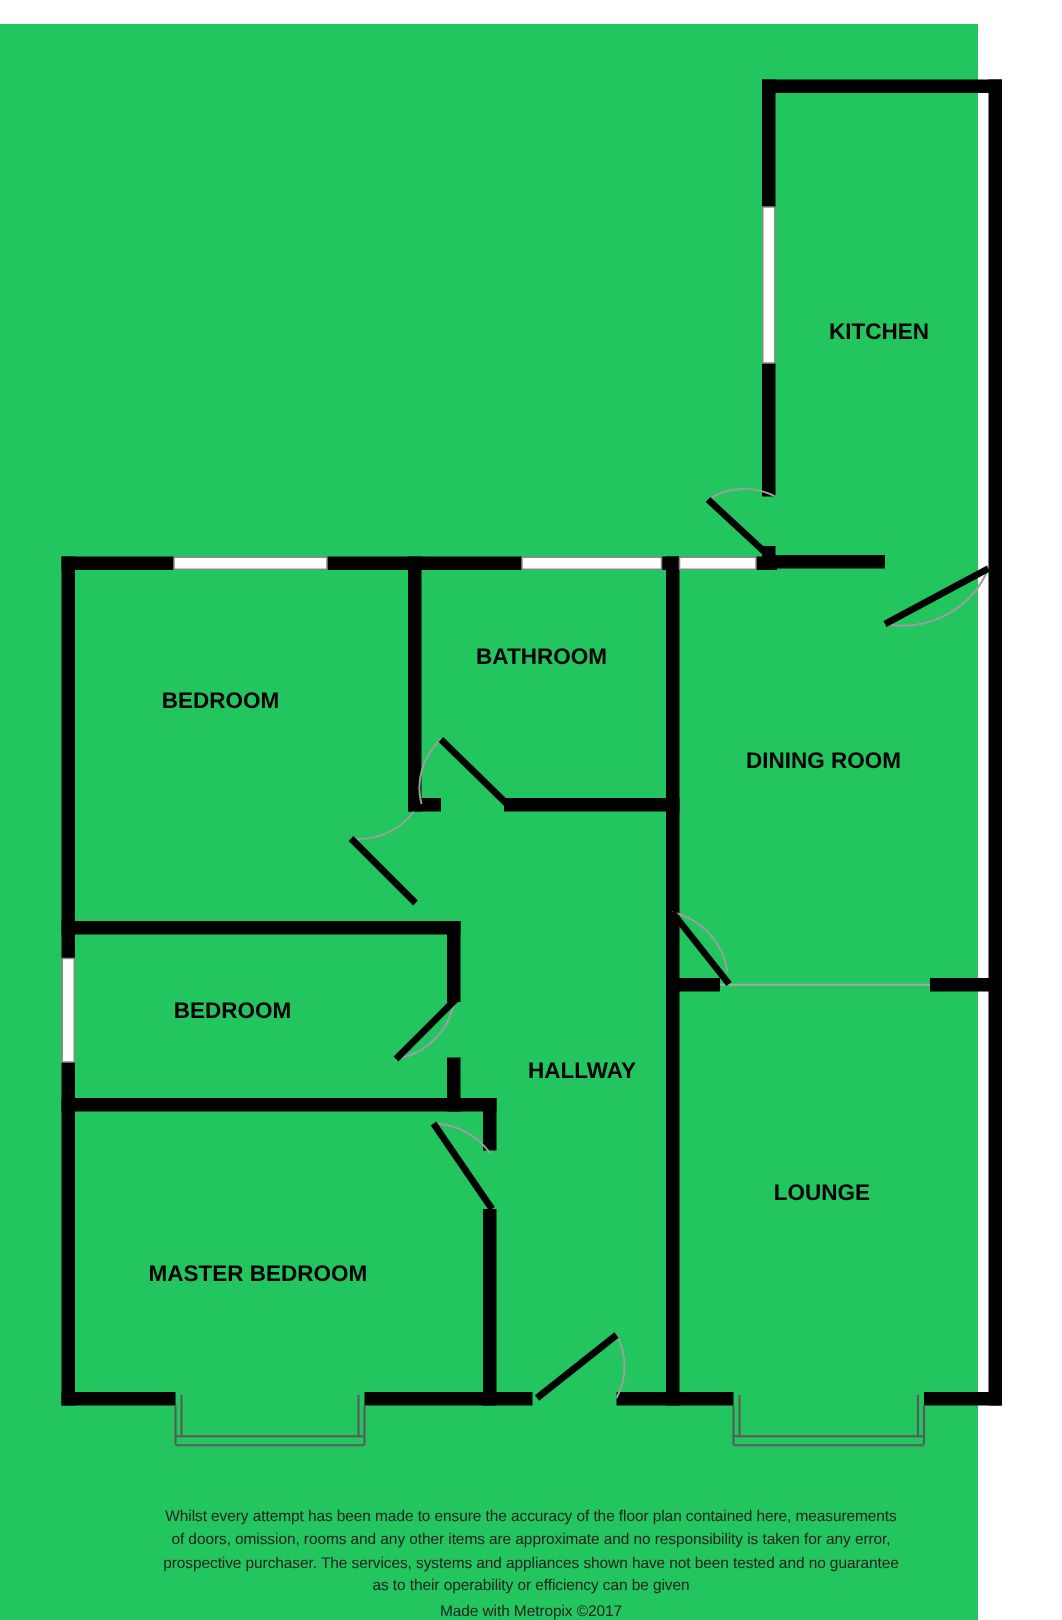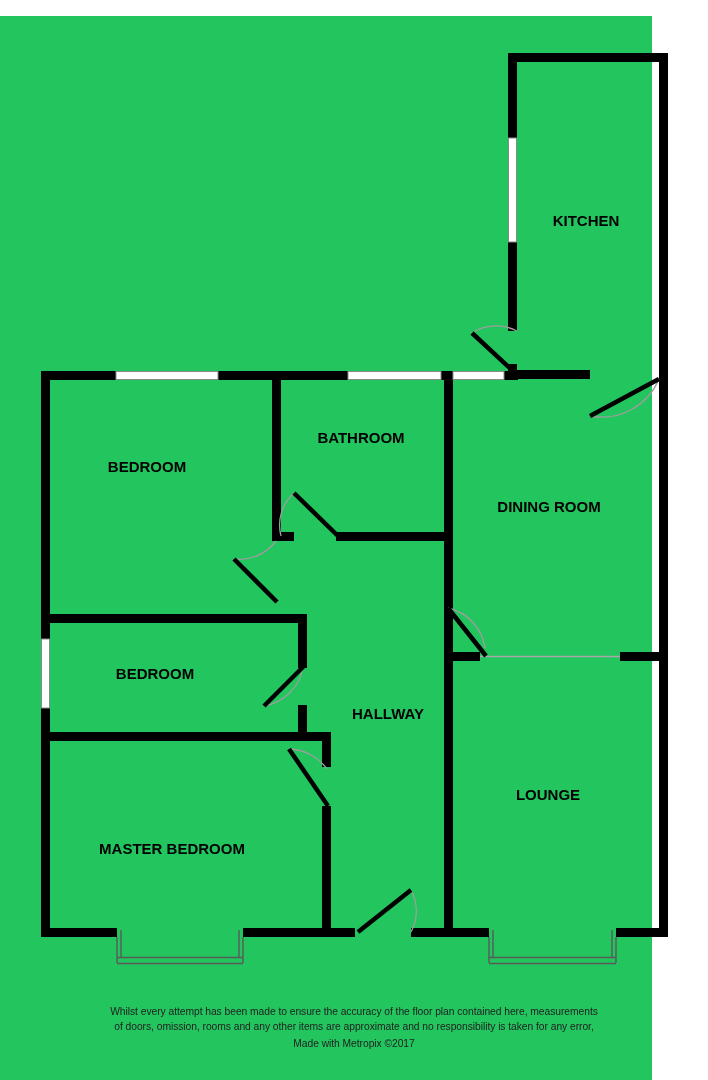--- a/index.html
+++ b/index.html
@@ -199,16 +199,18 @@
       <text class="room-label" x="388" y="699" font-size="15">HALLWAY</text>
       <text class="room-label" x="548" y="780" font-size="15">LOUNGE</text>
       <text class="room-label" x="172" y="834" font-size="15">MASTER BEDROOM</text>
     </g>
 
   </svg>
 
   <div id="disclaimer">
     <span class="dline">Whilst every attempt has been made to ensure the accuracy of the floor plan contained here, measurements</span>
     <span class="dline">of doors, omission, rooms and any other items are approximate and no responsibility is taken for any error,</span>
+    <span class="dline">prospective purchaser. The services, systems and appliances shown have not been tested and no guarantee</span>
+    <span class="dline">as to their operability or efficiency can be given</span>
     <span class="credit">Made with Metropix ©2017</span>
   </div>
 
 </div>
 
 </body></html>

